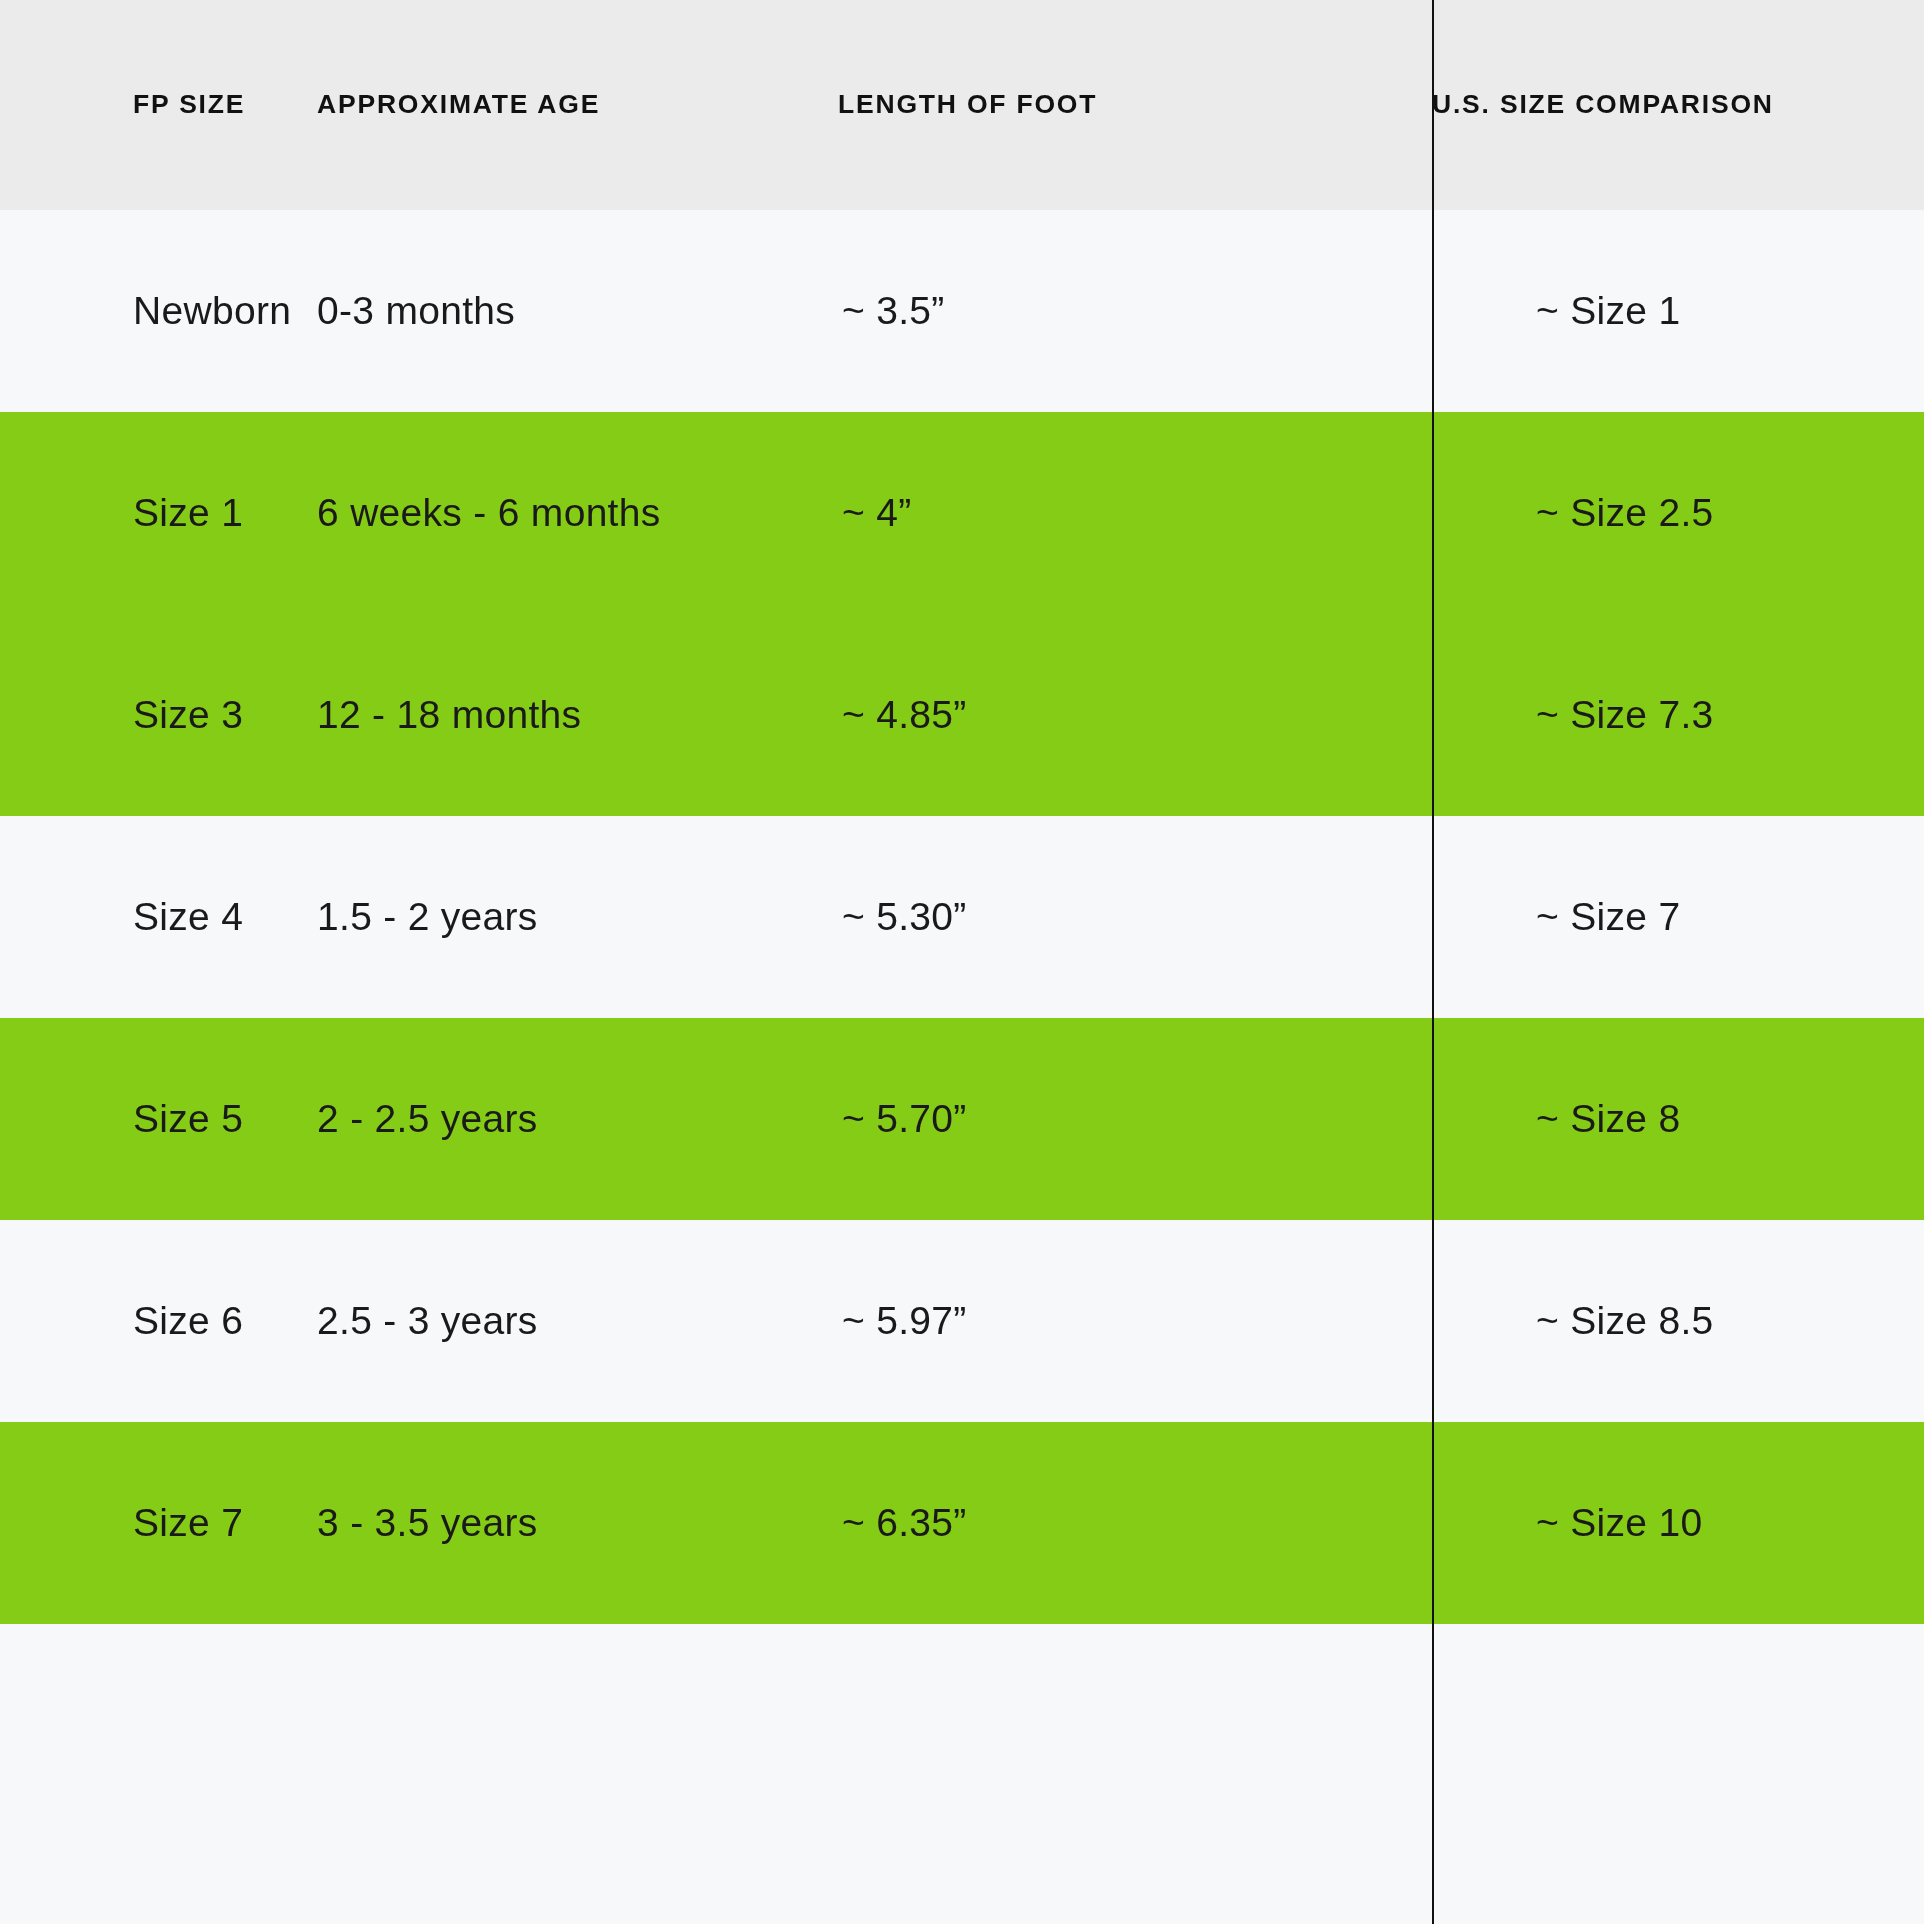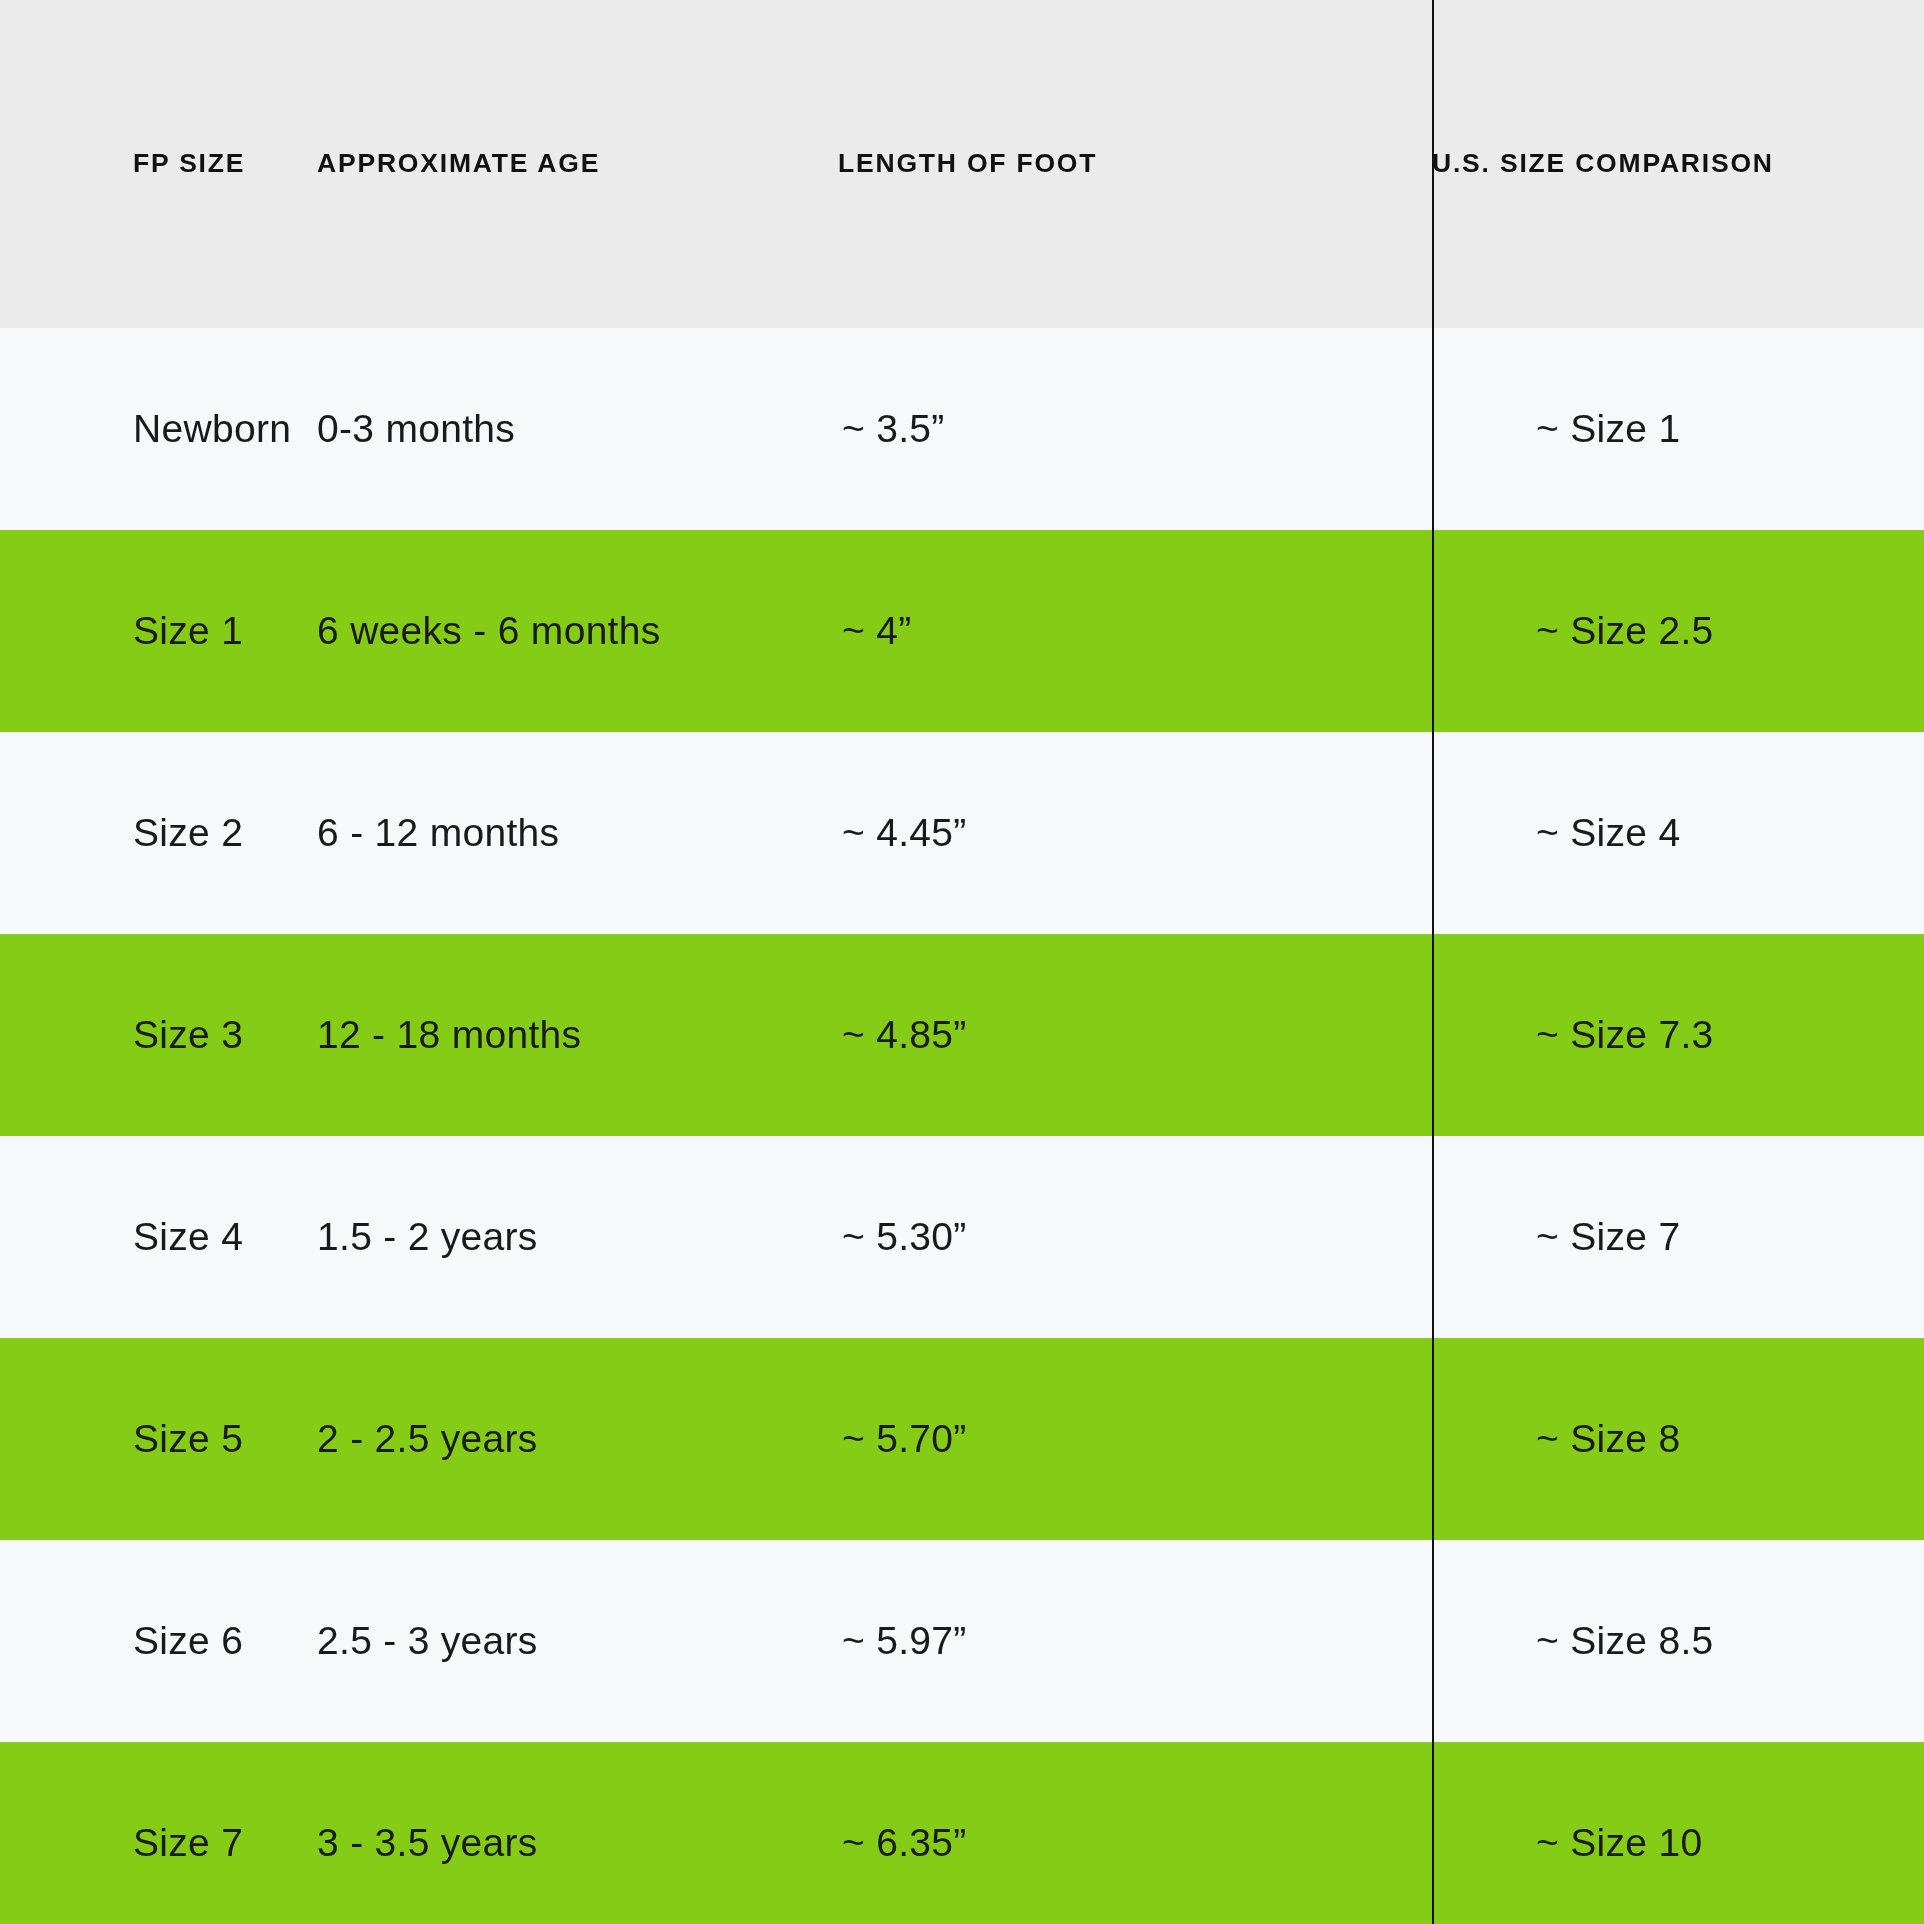--- a/index.html
+++ b/index.html
@@ -25,21 +25,21 @@
     border-collapse: collapse;
     table-layout: fixed;
   }
   .table col.c-fp      { width: 317px; }
   .table col.c-age     { width: 521px; }
   .table col.c-len     { width: 594px; }
   .table col.c-us      { width: 493px; }
 
   thead tr {
     background: #ebebeb;
-    height: 328px;
+    height: 210px;
   }
   thead th {
     text-align: left;
     vertical-align: middle;
     font-size: 26.5px;
     font-weight: bold;
     letter-spacing: 1.8px;
     color: #111111;
     padding: 0;
     line-height: 1.42;
@@ -103,26 +103,20 @@
         <td class="cell-age">0-3 months</td>
         <td class="cell-len">~ 3.5”</td>
         <td class="cell-us">~ Size 1</td>
       </tr>
       <tr class="even">
         <td class="cell-fp">Size 1</td>
         <td class="cell-age">6 weeks - 6 months</td>
         <td class="cell-len">~ 4”</td>
         <td class="cell-us">~ Size 2.5</td>
       </tr>
-      <tr class="odd">
-        <td class="cell-fp">Size 2</td>
-        <td class="cell-age">6 - 12 months</td>
-        <td class="cell-len">~ 4.45”</td>
-        <td class="cell-us">~ Size 4</td>
-      </tr>
       <tr class="even">
         <td class="cell-fp">Size 3</td>
         <td class="cell-age">12 - 18 months</td>
         <td class="cell-len">~ 4.85”</td>
         <td class="cell-us">~ Size 7.3</td>
       </tr>
       <tr class="odd">
         <td class="cell-fp">Size 4</td>
         <td class="cell-age">1.5 - 2 years</td>
         <td class="cell-len">~ 5.30”</td>

